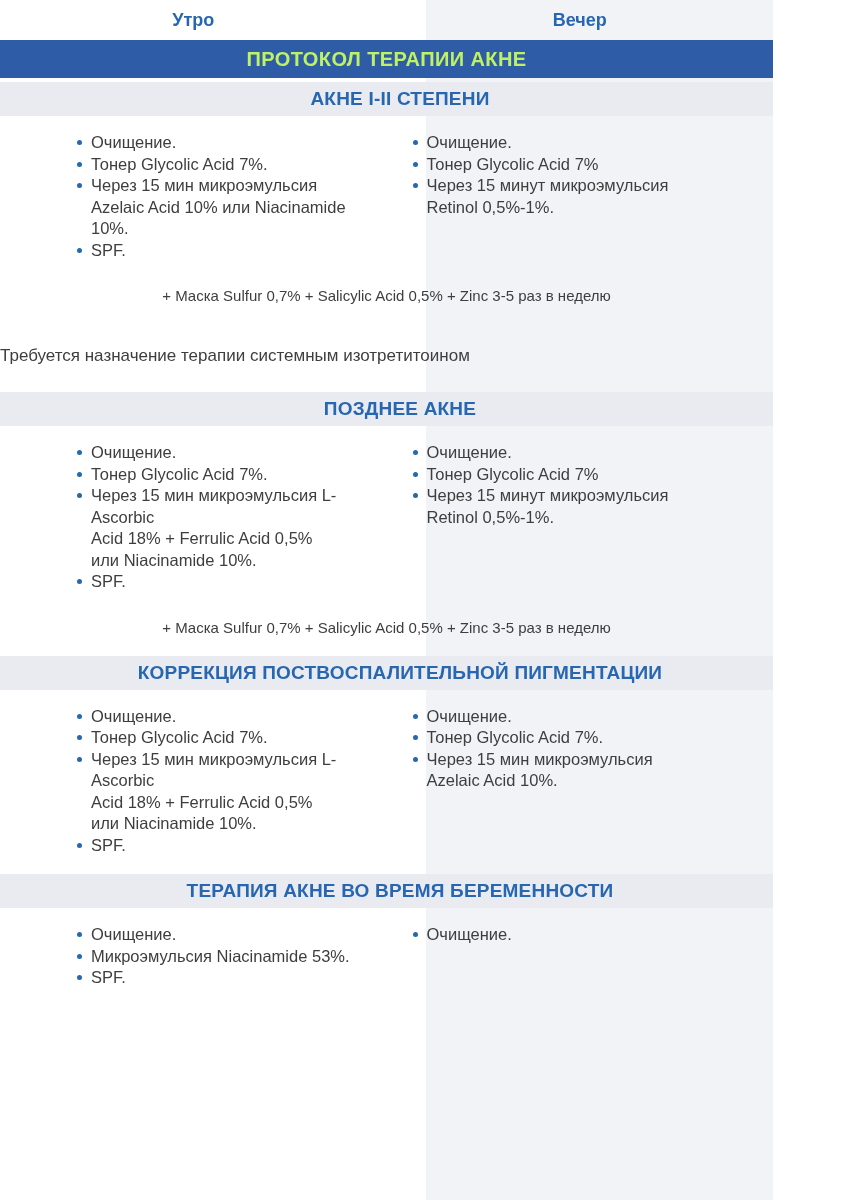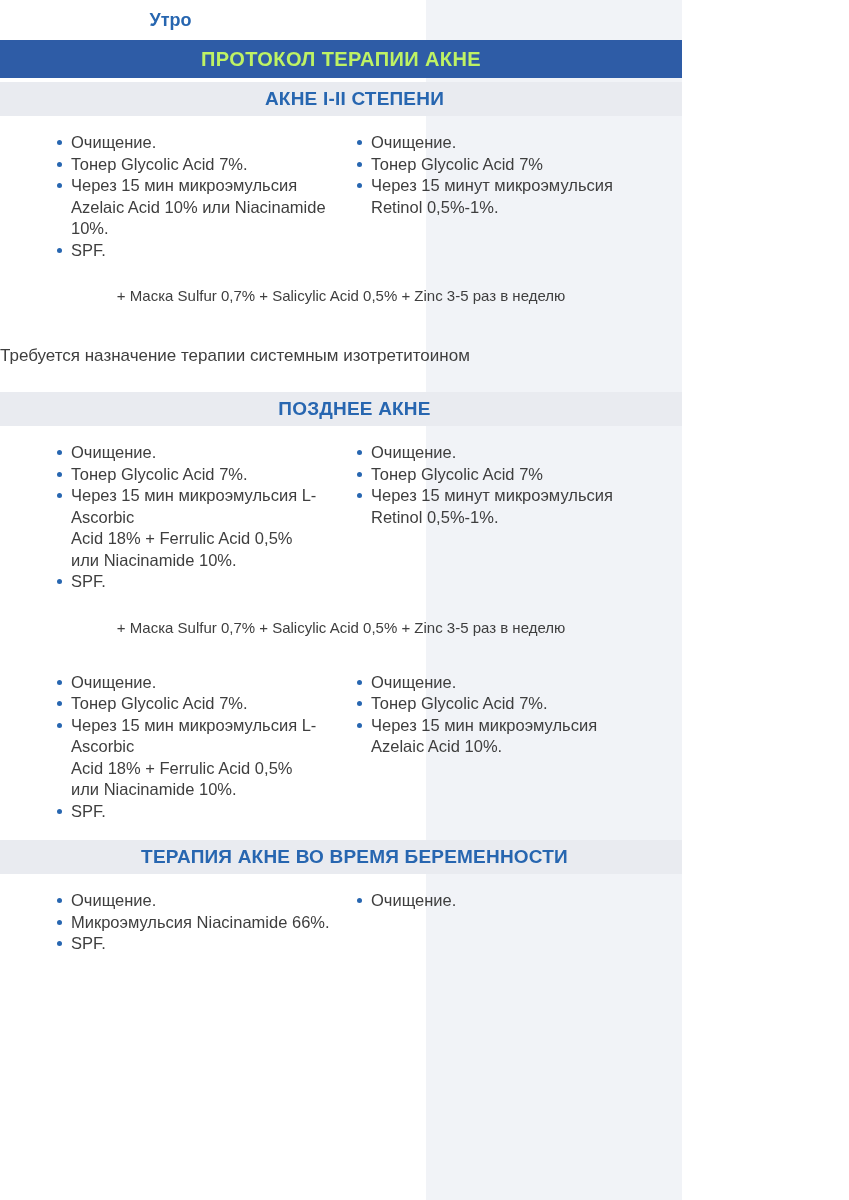--- a/index.html
+++ b/index.html
@@ -11,21 +11,21 @@
   }
   *{margin:0;padding:0;box-sizing:border-box;}
   html,body{background:#ffffff;}
   body{
     font-family:"Liberation Sans", sans-serif;
     width:849px;
     color:var(--text-gray);
   }
   .page{
     position:relative;
-    width:682px;
+    width:773px;
     height:1200px;
     background:#ffffff;
     overflow:hidden;
   }
   .right-col-bg{
     position:absolute;
     left:426px; top:0; width:423px; height:1200px;
     background:var(--evening-bg);
     z-index:0;
   }
@@ -62,20 +62,21 @@
     font-size:19px;
     letter-spacing:.2px;
     display:flex;
     align-items:center;
     justify-content:center;
     padding-left:27px;
   }
   .sec-cols{
     display:flex;
     padding:16px 0 16px;
+    margin-left:20px;
   }
   .col{width:50%;}
   ul.blist{
     list-style:none;
     font-size:16.5px;
     line-height:21.5px;
   }
   .col-morning ul.blist{margin-left:57px;margin-right:10px;}
   .col-evening ul.blist{margin-left:16px;margin-right:10px;}
   ul.blist li{
@@ -104,20 +105,21 @@
 </style>
 </head>
 <body>
 
 <div class="page">
   <div class="right-col-bg"></div>
   <div class="content">
 
     <div class="col-headers">
       <div class="col-h">Утро</div>
+      <div class="col-h">Вечер</div>
     </div>
 
     <div class="banner">ПРОТОКОЛ ТЕРАПИИ АКНЕ</div>
 
     <div class="band">АКНЕ I-II СТЕПЕНИ</div>
     <div class="sec-cols">
       <div class="col col-morning">
         <ul class="blist">
           <li>Очищение.</li>
           <li>Тонер Glycolic Acid 7%.</li>
@@ -155,20 +157,21 @@
         <ul class="blist">
           <li>Очищение.</li>
           <li>Тонер Glycolic Acid 7%</li>
           <li>Через 15 минут микроэмульсия
 Retinol 0,5%-1%.</li>
         </ul>
       </div>
     </div>
     <div class="mask-note">+ Маска Sulfur 0,7% + Salicylic Acid 0,5% + Zinc 3-5 раз в неделю</div>
 
+    <div class="band">КОРРЕКЦИЯ ПОСТВОСПАЛИТЕЛЬНОЙ ПИГМЕНТАЦИИ</div>
     <div class="sec-cols">
       <div class="col col-morning">
         <ul class="blist">
           <li>Очищение.</li>
           <li>Тонер Glycolic Acid 7%.</li>
           <li>Через 15 мин микроэмульсия L-Ascorbic
 Acid 18% + Ferrulic Acid 0,5%
 или Niacinamide 10%.</li>
           <li>SPF.</li>
         </ul>
@@ -182,21 +185,21 @@
         </ul>
       </div>
     </div>
     <div class="spacer-sec"></div>
 
     <div class="band">ТЕРАПИЯ АКНЕ ВО ВРЕМЯ БЕРЕМЕННОСТИ</div>
     <div class="sec-cols">
       <div class="col col-morning">
         <ul class="blist">
           <li>Очищение.</li>
-          <li>Микроэмульсия Niacinamide 66%.</li>
+          <li>Микроэмульсия Niacinamide 53%.</li>
           <li>SPF.</li>
         </ul>
       </div>
       <div class="col col-evening">
         <ul class="blist">
           <li>Очищение.</li>
         </ul>
       </div>
     </div>
 

